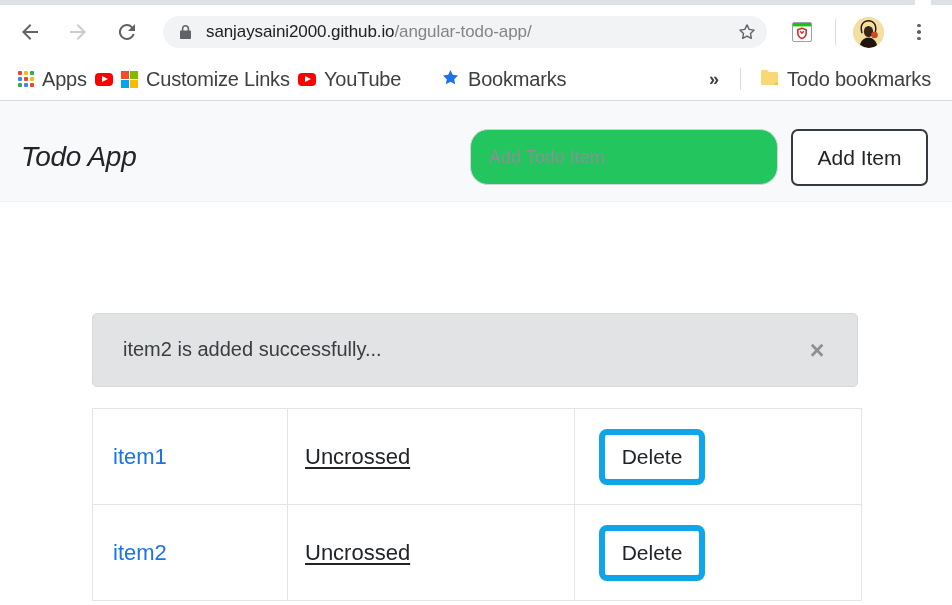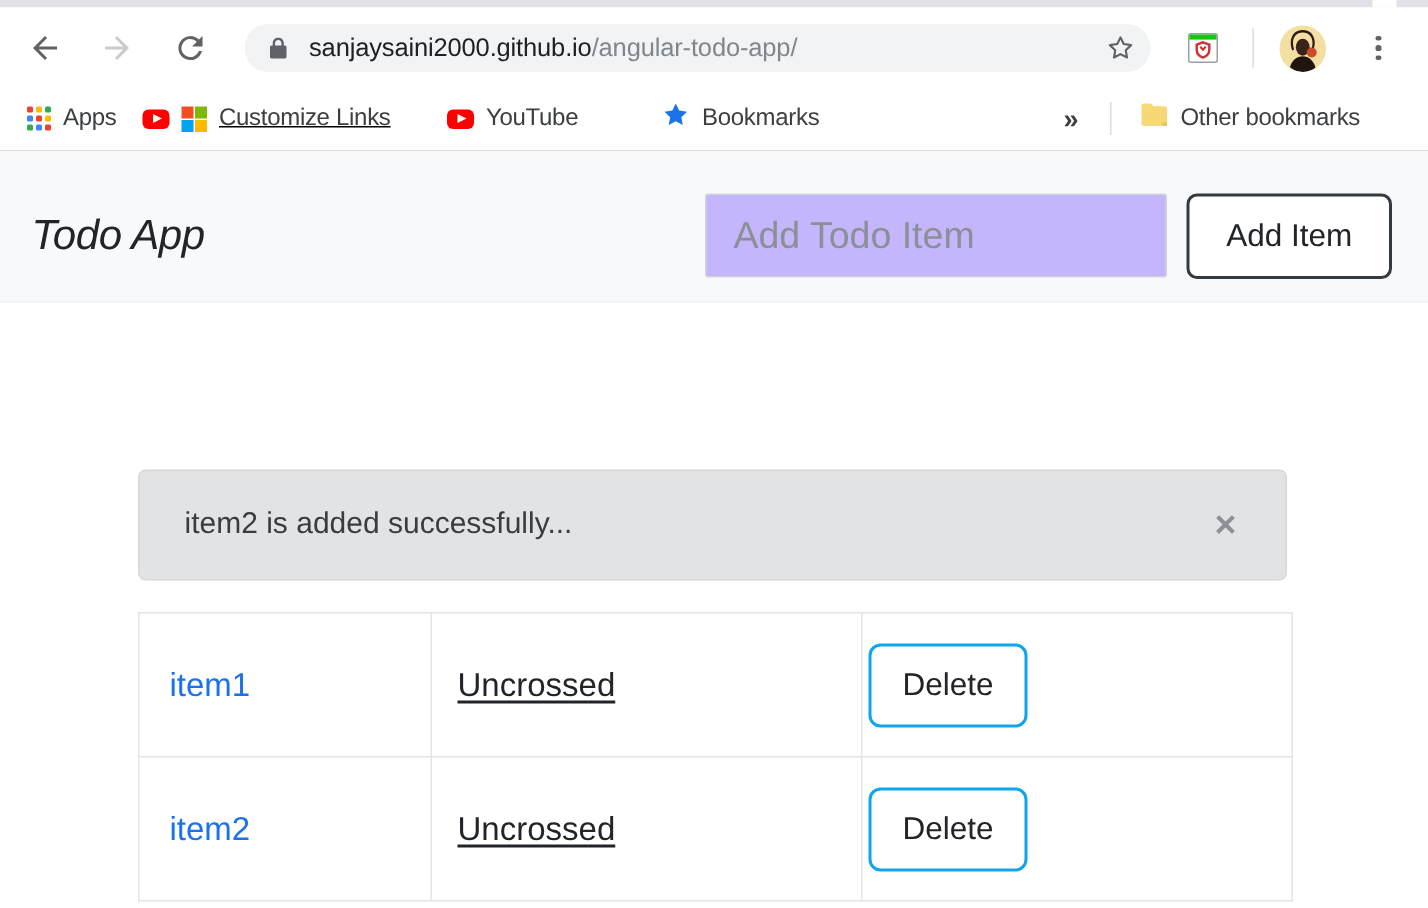--- a/index.html
+++ b/index.html
@@ -160,27 +160,27 @@
     position: absolute;
     top: 7px;
     height: 28px;
     display: flex;
     align-items: center;
     gap: 8px;
     padding: 0 4px;
     border-radius: 4px;
   }
   .bm-label {
-    font-size: 16px;
+    font-size: 20px;
     color: #3c4043;
     white-space: nowrap;
     letter-spacing: -0.2px;
   }
   #bm-apps { left: 14px; }
-  #bm-customize-links { left: 91px; text-decoration: underline; }
+  #bm-customize-links { left: 91px; }
   #bm-youtube { left: 294px; }
   #bm-bookmarks { left: 437px; }
   #bm-overflow {
     left: 705px;
     font-size: 18px;
     color: #3c4043;
     font-weight: bold;
   }
   #bookmarks-divider {
     position: absolute;
@@ -250,25 +250,25 @@
     letter-spacing: -0.3px;
     font-style: italic;
   }
   #add-todo-input {
     position: absolute;
     left: 470px;
     top: 28px;
     width: 308px;
     height: 56px;
     box-sizing: border-box;
-    background: #c4b5fd;
+    background: #22c55e;
     border: 1px solid #ced4da;
-    border-radius: 2px;
+    border-radius: 18px;
     padding: 0 18px;
-    font-size: 25px;
+    font-size: 18px;
     font-family: "Liberation Sans", sans-serif;
     color: #212529;
     outline: none;
   }
   #add-todo-input::placeholder { color: #8b9097; opacity: 1; }
   #add-item-button {
     position: absolute;
     left: 791px;
     top: 28px;
     width: 137px;
@@ -349,26 +349,26 @@
   }
   .todo-status {
     margin-left: 17px;
     font-size: 22px;
     color: #212529;
     text-decoration: underline;
     text-underline-offset: 3px;
     cursor: pointer;
   }
   .delete-button {
-    margin-left: 4px;
+    margin-left: 24px;
     width: 106px;
     height: 56px;
     box-sizing: border-box;
     background: #ffffff;
-    border: 2px solid #0ea5e9;
+    border: 6px solid #0ea5e9;
     border-radius: 8px;
     font-size: 21px;
     font-family: "Liberation Sans", sans-serif;
     color: #212529;
     cursor: pointer;
     padding: 0;
   }
 </style>
 </head>
 <body>
@@ -491,21 +491,21 @@
 
     <div id="bookmarks-divider"></div>
 
     <div class="bm-item" id="bm-other-bookmarks">
       <span>
         <svg width="19" height="17" viewBox="0 0 19 17">
           <path d="M1 2.5C1 1.7 1.7 1 2.5 1h4.2c.5 0 1 .3 1.3.7l.8 1.2h7.7c.8 0 1.5.7 1.5 1.5v10.1c0 .8-.7 1.5-1.5 1.5H2.5c-.8 0-1.5-.7-1.5-1.5z" fill="#f8d775"></path>
           <path d="M15 13.5h3V16h-3z" fill="#e8c45c"></path>
         </svg>
       </span>
-      <span class="bm-label">Other bookmarks</span>
+      <span class="bm-label">Todo bookmarks</span>
     </div>
   </div>
 </div>
 
 <div id="page-content">
 
   <div id="app-header">
     <div id="app-title">Todo App</div>
     <input id="add-todo-input" type="text" placeholder="Add Todo Item" style="">
     <button id="add-item-button">Add Item</button>

